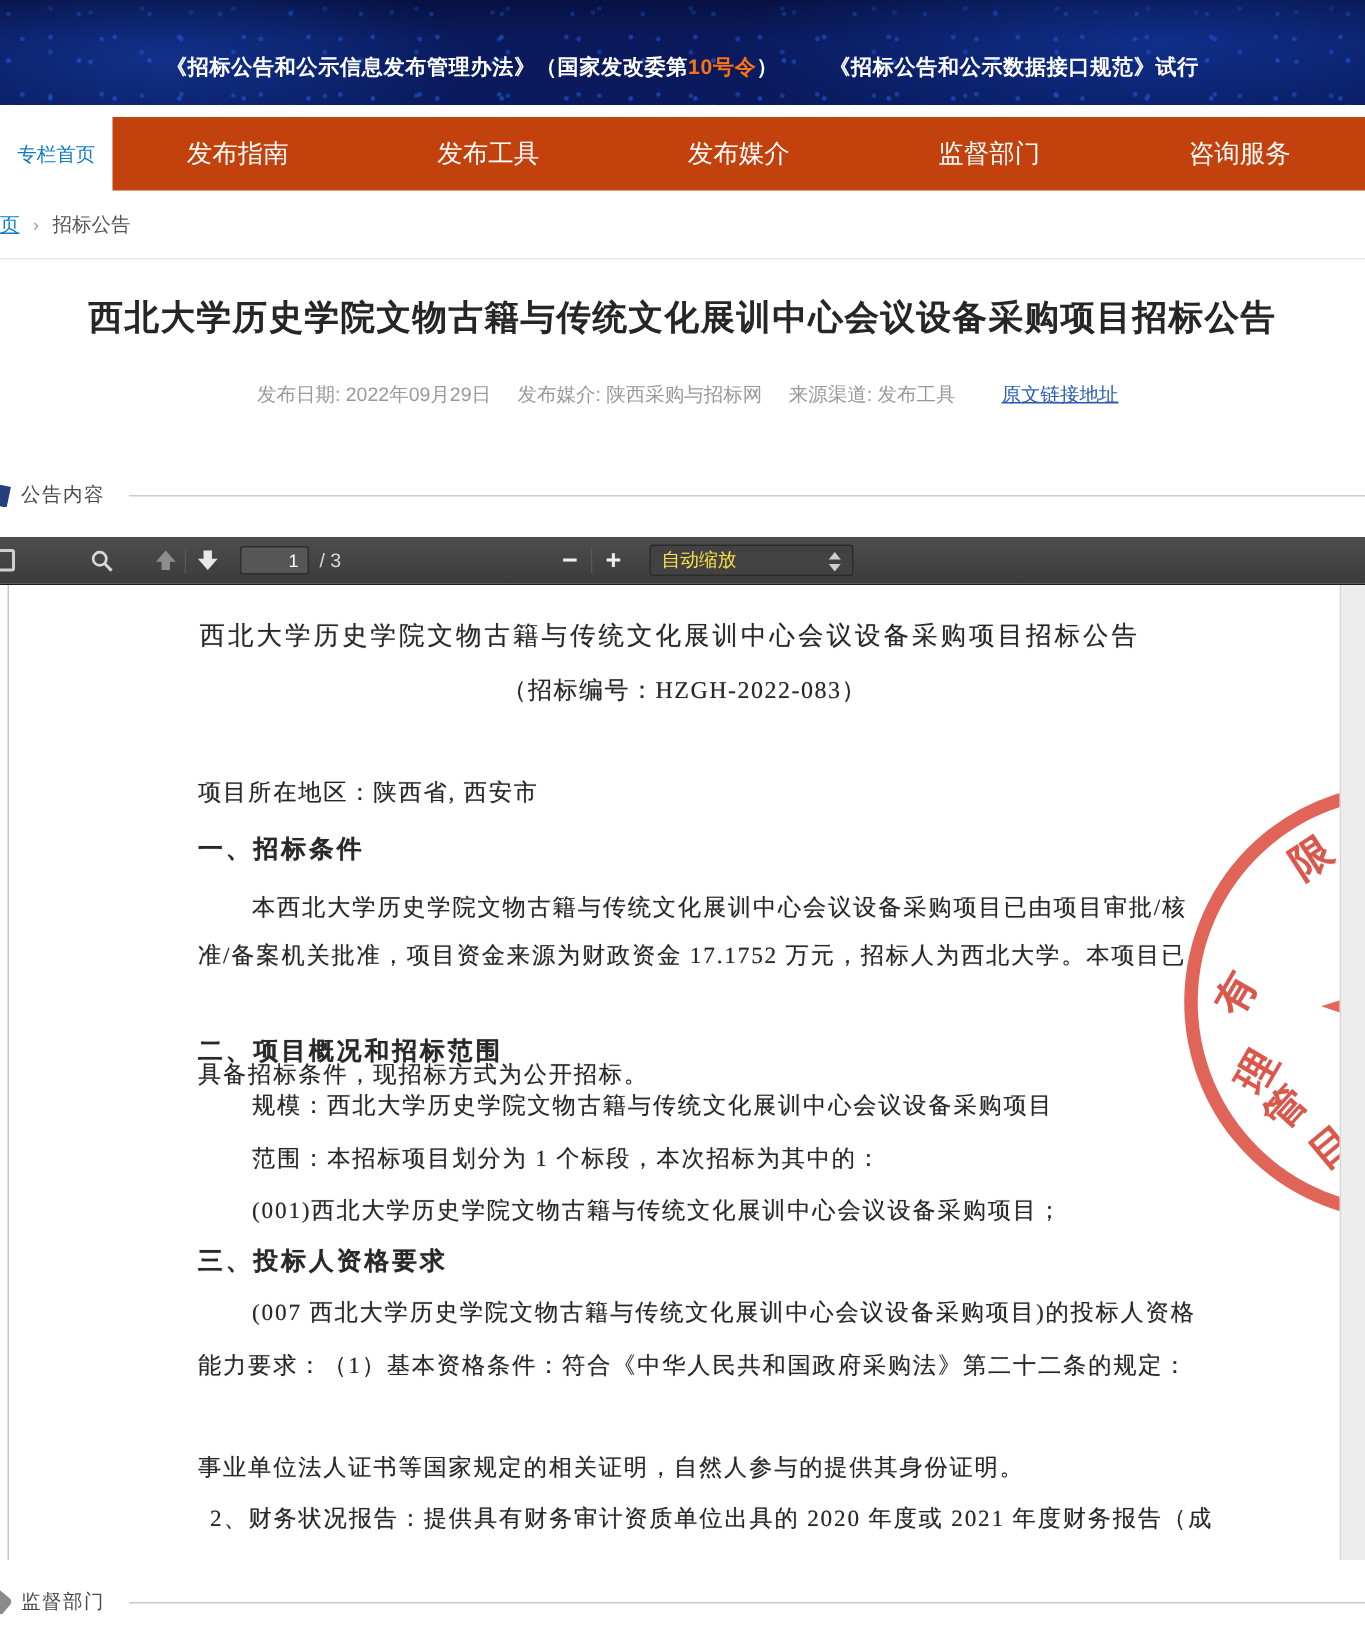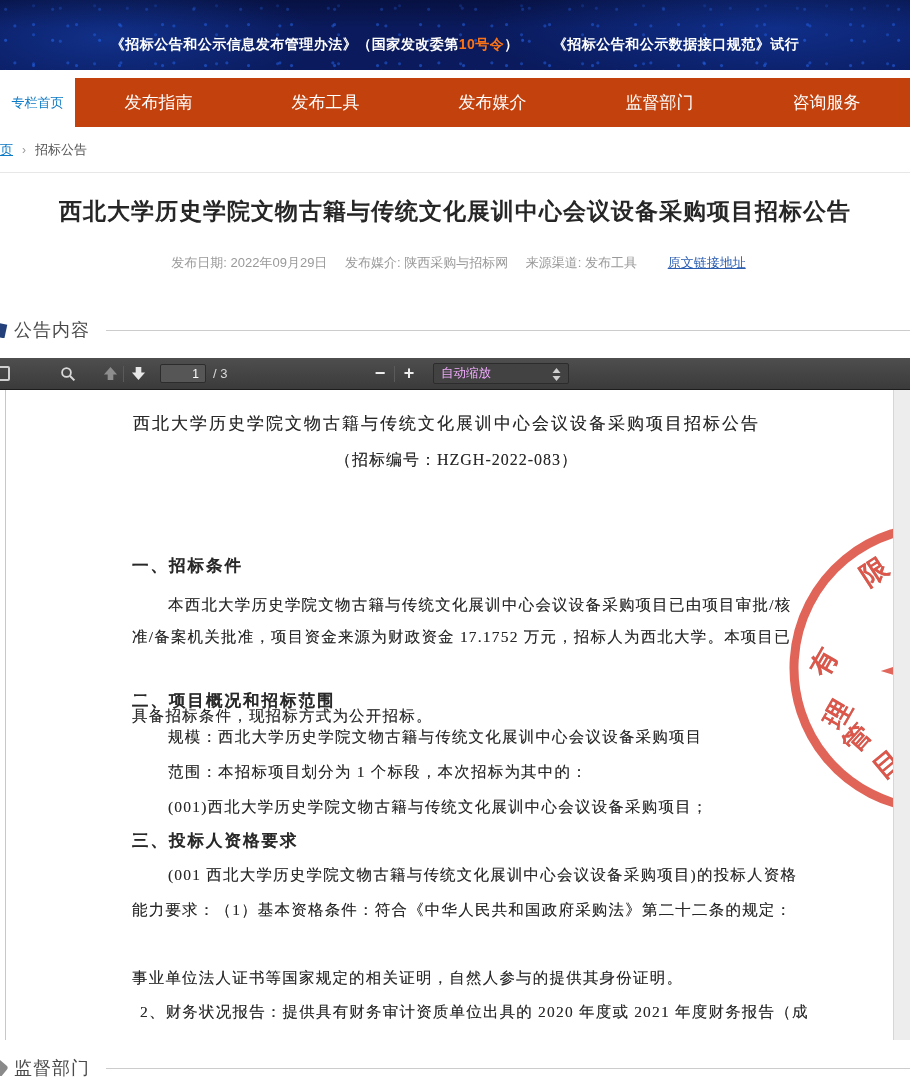--- a/index.html
+++ b/index.html
@@ -48,21 +48,21 @@
     font-size:13px; color:#999; }
   .meta-item { margin:0 7px; white-space:nowrap; }
   .meta-link { color:#2a5db0; text-decoration:underline; cursor:pointer; margin-left:20px; }
 
   
   .section-head { position:absolute; left:0; width:910px; height:24px;
     display:flex; align-items:center; }
   .section-head .frag { position:relative; width:8px; height:16px; overflow:hidden; flex:none; }
   .section-head .frag i { position:absolute; left:-9px; top:1px; width:15px; height:14px;
     background:#23407a; transform:rotate(12deg); display:block; }
-  .section-title { font-size:18px; color:#4a4a4a; margin-left:6px; letter-spacing:1px; white-space:nowrap; }
+  .section-title { font-size:13px; color:#4a4a4a; margin-left:6px; letter-spacing:1px; white-space:nowrap; }
   .section-line { flex:1; height:1px; background:#ccc; margin-left:16px; }
 
   
   .viewer { position:absolute; top:358px; left:0; width:910px; height:682px;
     background:#fdfdfd; overflow:hidden; }
   .toolbar { position:relative; height:32px; background:linear-gradient(#4e4e4e,#3b3b3b);
     border-bottom:1px solid #1d1d1d; display:flex; align-items:center; color:#d9d9d9; }
   .tb-left { display:flex; align-items:center; height:100%; }
   .tb-btn { display:flex; align-items:center; justify-content:center; height:100%;
     cursor:pointer; }
@@ -74,21 +74,21 @@
   .pgdn { width:28px; }
   .page-input { width:46px; height:19px; margin-left:8px; background:#565656;
     border:1px solid #2c2c2c; border-radius:2px; color:#fff; font-size:12px;
     text-align:right; padding-right:6px; font-family:"Liberation Sans",sans-serif; }
   .page-total { font-size:13px; margin-left:7px; color:#d9d9d9; }
   .tb-center { position:absolute; left:366px; top:0; height:100%; display:flex; align-items:center; }
   .zoom-out, .zoom-in { width:28px; font-size:18px; font-weight:bold; color:#eee; }
   .scale-select { width:136px; height:21px; margin-left:10px; background:#424242;
     border:1px solid #2c2c2c; border-radius:2px; display:flex; align-items:center;
     cursor:pointer; position:relative; }
-  .scale-label { font-size:12.5px; color:#f0abfc; margin-left:7px; }
+  .scale-label { font-size:12.5px; color:#fde047; margin-left:7px; }
   .scale-arrows { position:absolute; right:7px; top:4px; }
 
   .page { position:absolute; top:32px; left:0; width:893px; height:650px; background:#fff;
     overflow:hidden; }
   .page::before { content:""; position:absolute; left:5px; top:0; bottom:0; width:1px;
     background:#9a9a9a; opacity:.55; }
   .viewer-rightstrip { position:absolute; top:32px; right:0; width:17px; height:650px;
     background:#ededed; border-left:1px solid #d6d6d6; }
 
   .doc { position:absolute; inset:0; font-family:"Liberation Serif","DejaVu Serif",serif;
@@ -189,30 +189,31 @@
       </div>
     </div>
   </div>
 
   <div class="viewer-rightstrip"></div>
 
   <div class="page">
     <div class="doc">
       <div class="doc-title1">西北大学历史学院文物古籍与传统文化展训中心会议设备采购项目招标公告</div>
       <div class="doc-title2">（招标编号：HZGH-2022-083）</div>
+      <div class="doc-line" style="top:128px; left:132px;">项目所在地区：陕西省, 西安市</div>
       <div class="doc-h" style="top:165px; left:132px;">一、招标条件</div>
       <div class="doc-line" style="top:205px; left:168px;">本西北大学历史学院文物古籍与传统文化展训中心会议设备采购项目已由项目审批/核</div>
       <div class="doc-line" style="top:237px; left:132px;">准/备案机关批准，项目资金来源为财政资金 17.1752 万元，招标人为西北大学。本项目已</div>
       <div class="doc-line" style="top:268px; left:132px;margin-top:48px;">具备招标条件，现招标方式为公开招标。</div>
       <div class="doc-h" style="top:300px; left:132px;">二、项目概况和招标范围</div>
       <div class="doc-line" style="top:337px; left:168px;">规模：西北大学历史学院文物古籍与传统文化展训中心会议设备采购项目</div>
       <div class="doc-line" style="top:372px; left:168px;">范围：本招标项目划分为 1 个标段，本次招标为其中的：</div>
       <div class="doc-line" style="top:407px; left:168px;">(001)西北大学历史学院文物古籍与传统文化展训中心会议设备采购项目；</div>
       <div class="doc-h" style="top:440px; left:132px;">三、投标人资格要求</div>
-      <div class="doc-line" style="top:475px; left:168px;">(001 西北大学历史学院文物古籍与传统文化展训中心会议设备采购项目)的投标人资格</div>
+      <div class="doc-line" style="top:475px; left:168px;">(007 西北大学历史学院文物古籍与传统文化展训中心会议设备采购项目)的投标人资格</div>
       <div class="doc-line" style="top:510px; left:132px;">能力要求：（1）基本资格条件：符合《中华人民共和国政府采购法》第二十二条的规定：</div>
       <div class="doc-line" style="top:578px; left:132px;">事业单位法人证书等国家规定的相关证明，自然人参与的提供其身份证明。</div>
       <div class="doc-line" style="top:612px; left:140px;">2、财务状况报告：提供具有财务审计资质单位出具的 2020 年度或 2021 年度财务报告（成</div>
 
       <svg class="seal" viewBox="0 0 320 320">
         <circle cx="160" cy="160" r="141" fill="none" stroke="#d8392a" stroke-width="9" opacity="0.92"></circle>
         <path d="M160 108 L172.5 146 L212.5 146 L180 169.5 L192.5 207.5 L160 184 L127.5 207.5 L140 169.5 L107.5 146 L147.5 146 Z" fill="#d8392a" opacity="0.9"></path>
         <g font-family="Liberation Serif, DejaVu Serif, serif" font-size="27" font-weight="bold" fill="#d8392a">
           <text x="148" y="55" transform="rotate(-15 160 160)">限</text>
           <text x="96" y="70" transform="rotate(-42 160 160)">有</text>

